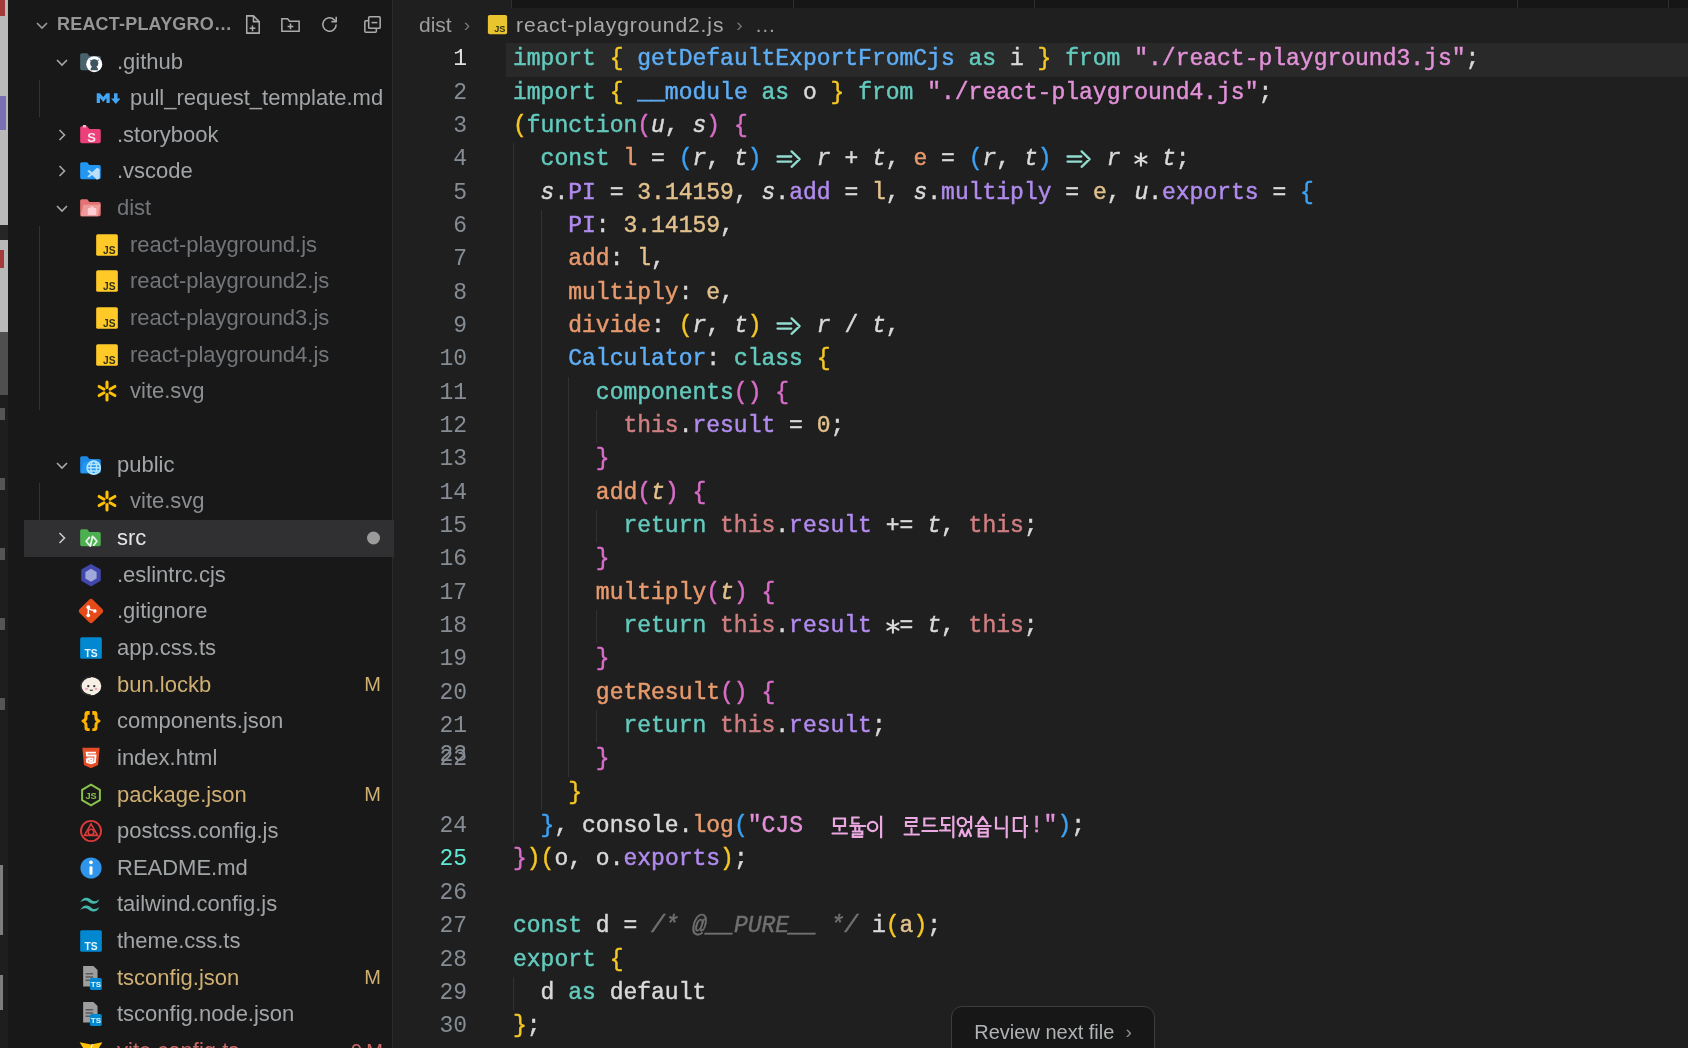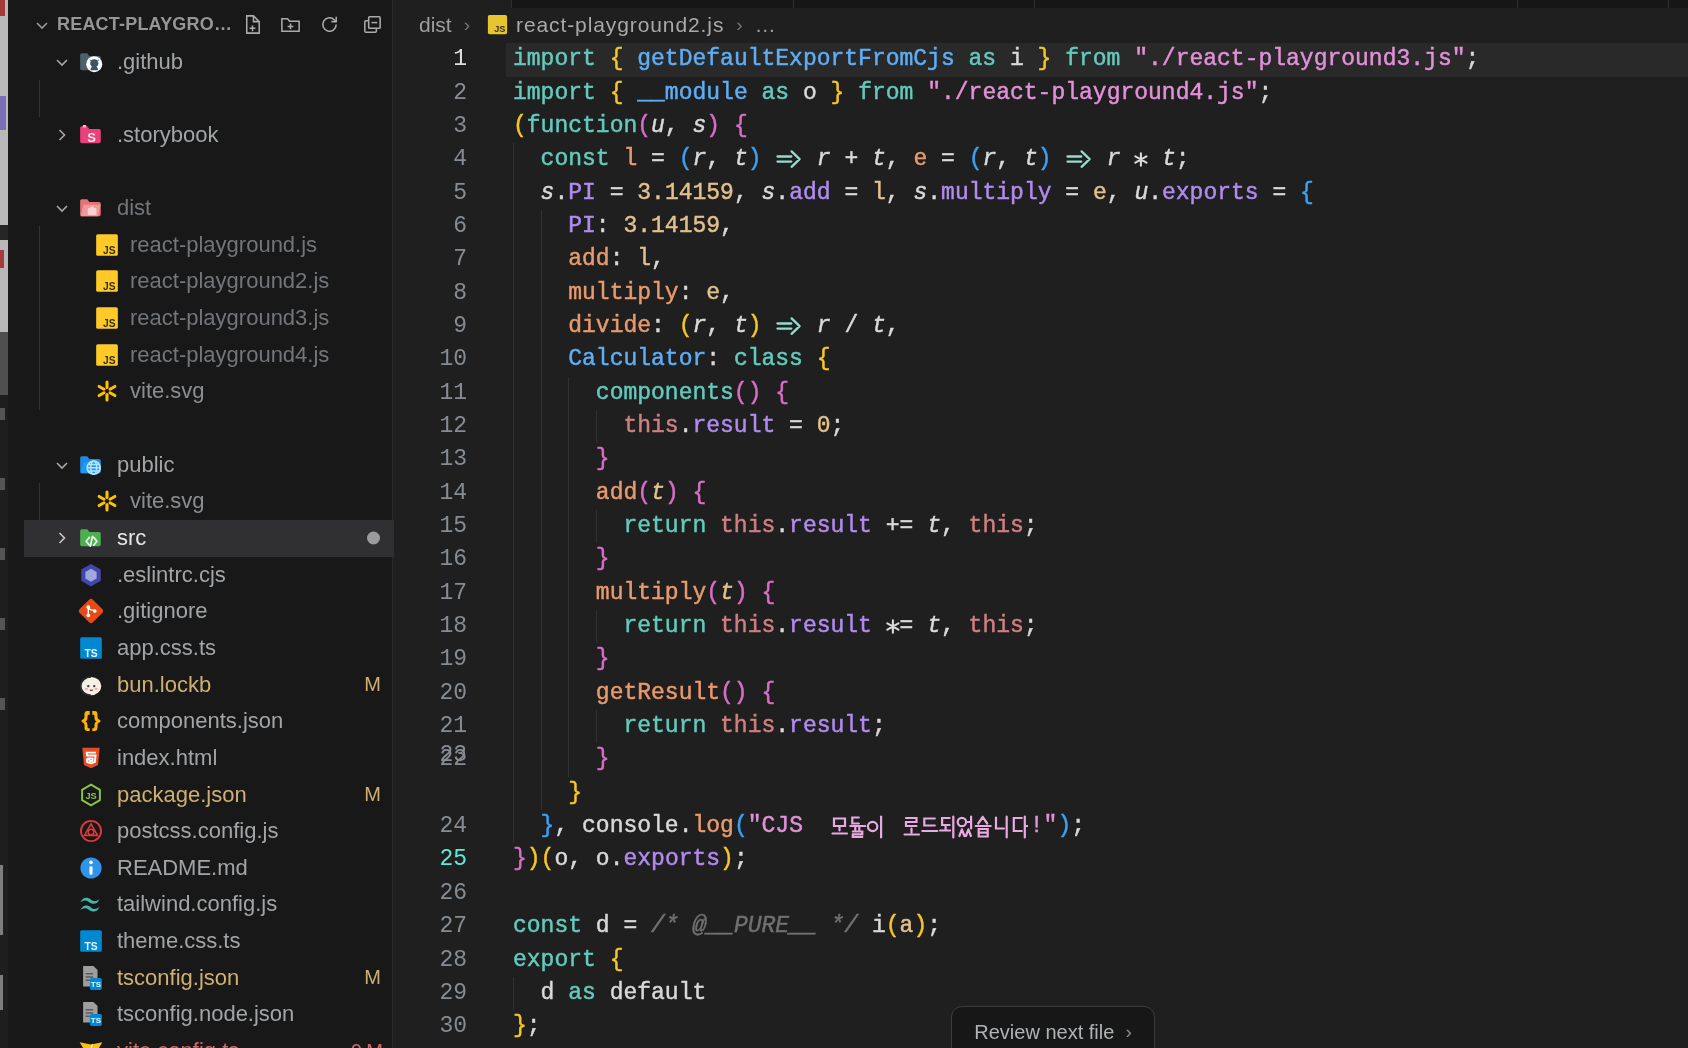--- a/index.html
+++ b/index.html
@@ -78,32 +78,53 @@
           <svg width="26" height="26" viewBox="0 0 24 24" style="display:block">
             <path d="M2 5.5c0-.8.7-1.5 1.5-1.5h5l2 2.5h9c.8 0 1.5.7 1.5 1.5v10c0 .8-.7 1.5-1.5 1.5h-16c-.8 0-1.5-.7-1.5-1.5z" fill="#49626c"></path>
             <circle cx="15" cy="14" r="7.4" fill="#ffffff"></circle>
             <circle cx="15" cy="13.2" r="3.7" fill="#3e5560"></circle>
             <path d="M11.9 10.5l-1-1.3.2 2zM18.1 10.5l1-1.3-.2 2z" fill="#3e5560"></path>
             <path d="M11.5 19.5c0-2.5 1.5-3.5 3.5-3.5s3.5 1 3.5 3.5z" fill="#3e5560"></path>
           </svg>
         </span>
 <span class="lbl " style="left:93px;position:absolute;">.github</span>
 </div>
+<div class="row" style="top:79.7px;">
+<span class="fico" style="left:70px">
+          <svg width="26" height="26" viewBox="0 0 24 24" style="display:block">
+            <path d="M2.5 16.5v-9h3l3 3.6 3-3.6h3v9h-3v-4.4l-3 3.6-3-3.6v4.4z" fill="#42a5f5"></path>
+            <path d="M18.5 7.5h3.2v5h2.8l-4.4 5-4.4-5h2.8z" fill="#42a5f5"></path>
+          </svg>
+        </span>
+<span class="lbl " style="left:106px;position:absolute;">pull_request_template.md</span>
+</div>
 <div class="row" style="top:116.3px;">
 <svg class="chev" style="left:28px" viewBox="0 0 20 20">
           <path d="M7.5 5l5 5-5 5" fill="none" stroke="#a8a8a8" stroke-width="1.6"></path>
         </svg>
 <span class="fico" style="left:54px">
           <svg width="26" height="26" viewBox="0 0 24 24" style="display:block">
             <path d="M2 5.5c0-.8.7-1.5 1.5-1.5h5l2 2.5h9c.8 0 1.5.7 1.5 1.5v10c0 .8-.7 1.5-1.5 1.5h-16c-.8 0-1.5-.7-1.5-1.5z" fill="#ec407a"></path>
             <rect x="4.5" y="2.8" width="3" height="2.2" fill="#f8bbd0"></rect>
             <text x="12.5" y="18.7" font-family="Liberation Sans" font-size="12" font-weight="bold" fill="#fce4ec" text-anchor="middle">S</text>
           </svg>
         </span>
 <span class="lbl " style="left:93px;position:absolute;">.storybook</span>
+</div>
+<div class="row" style="top:152.9px;">
+<svg class="chev" style="left:28px" viewBox="0 0 20 20">
+          <path d="M7.5 5l5 5-5 5" fill="none" stroke="#a8a8a8" stroke-width="1.6"></path>
+        </svg>
+<span class="fico" style="left:54px">
+          <svg width="26" height="26" viewBox="0 0 24 24" style="display:block">
+            <path d="M2 5.5c0-.8.7-1.5 1.5-1.5h5l2 2.5h9c.8 0 1.5.7 1.5 1.5v10c0 .8-.7 1.5-1.5 1.5h-16c-.8 0-1.5-.7-1.5-1.5z" fill="#2196f3"></path>
+            <path d="M17.5 9l-4.5 4.2-2.8-2.2-1.7 1 2.9 2.5-2.9 2.5 1.7 1 2.8-2.2 4.5 4.2 2.5-1.2v-8.6z" fill="#bbdefb"></path>
+          </svg>
+        </span>
+<span class="lbl " style="left:93px;position:absolute;">.vscode</span>
 </div>
 <div class="row" style="top:189.6px;">
 <svg class="chev" style="left:28px" viewBox="0 0 20 20">
           <path d="M5 8l5 5 5-5" fill="none" stroke="#a8a8a8" stroke-width="1.6"></path>
         </svg>
 <span class="fico" style="left:54px">
           <svg width="26" height="26" viewBox="0 0 24 24" style="display:block">
             <path d="M2 5.5c0-.8.7-1.5 1.5-1.5h5l2 2.5h9c.8 0 1.5.7 1.5 1.5v10c0 .8-.7 1.5-1.5 1.5h-16c-.8 0-1.5-.7-1.5-1.5z" fill="#e57373"></path>
             <path d="M5.2 9h15.6l-2.4 10.5h-16z" fill="#ef9a9a"></path>
             <rect x="9" y="12" width="8" height="6.5" rx="1" fill="#ffcdd2"></rect>

